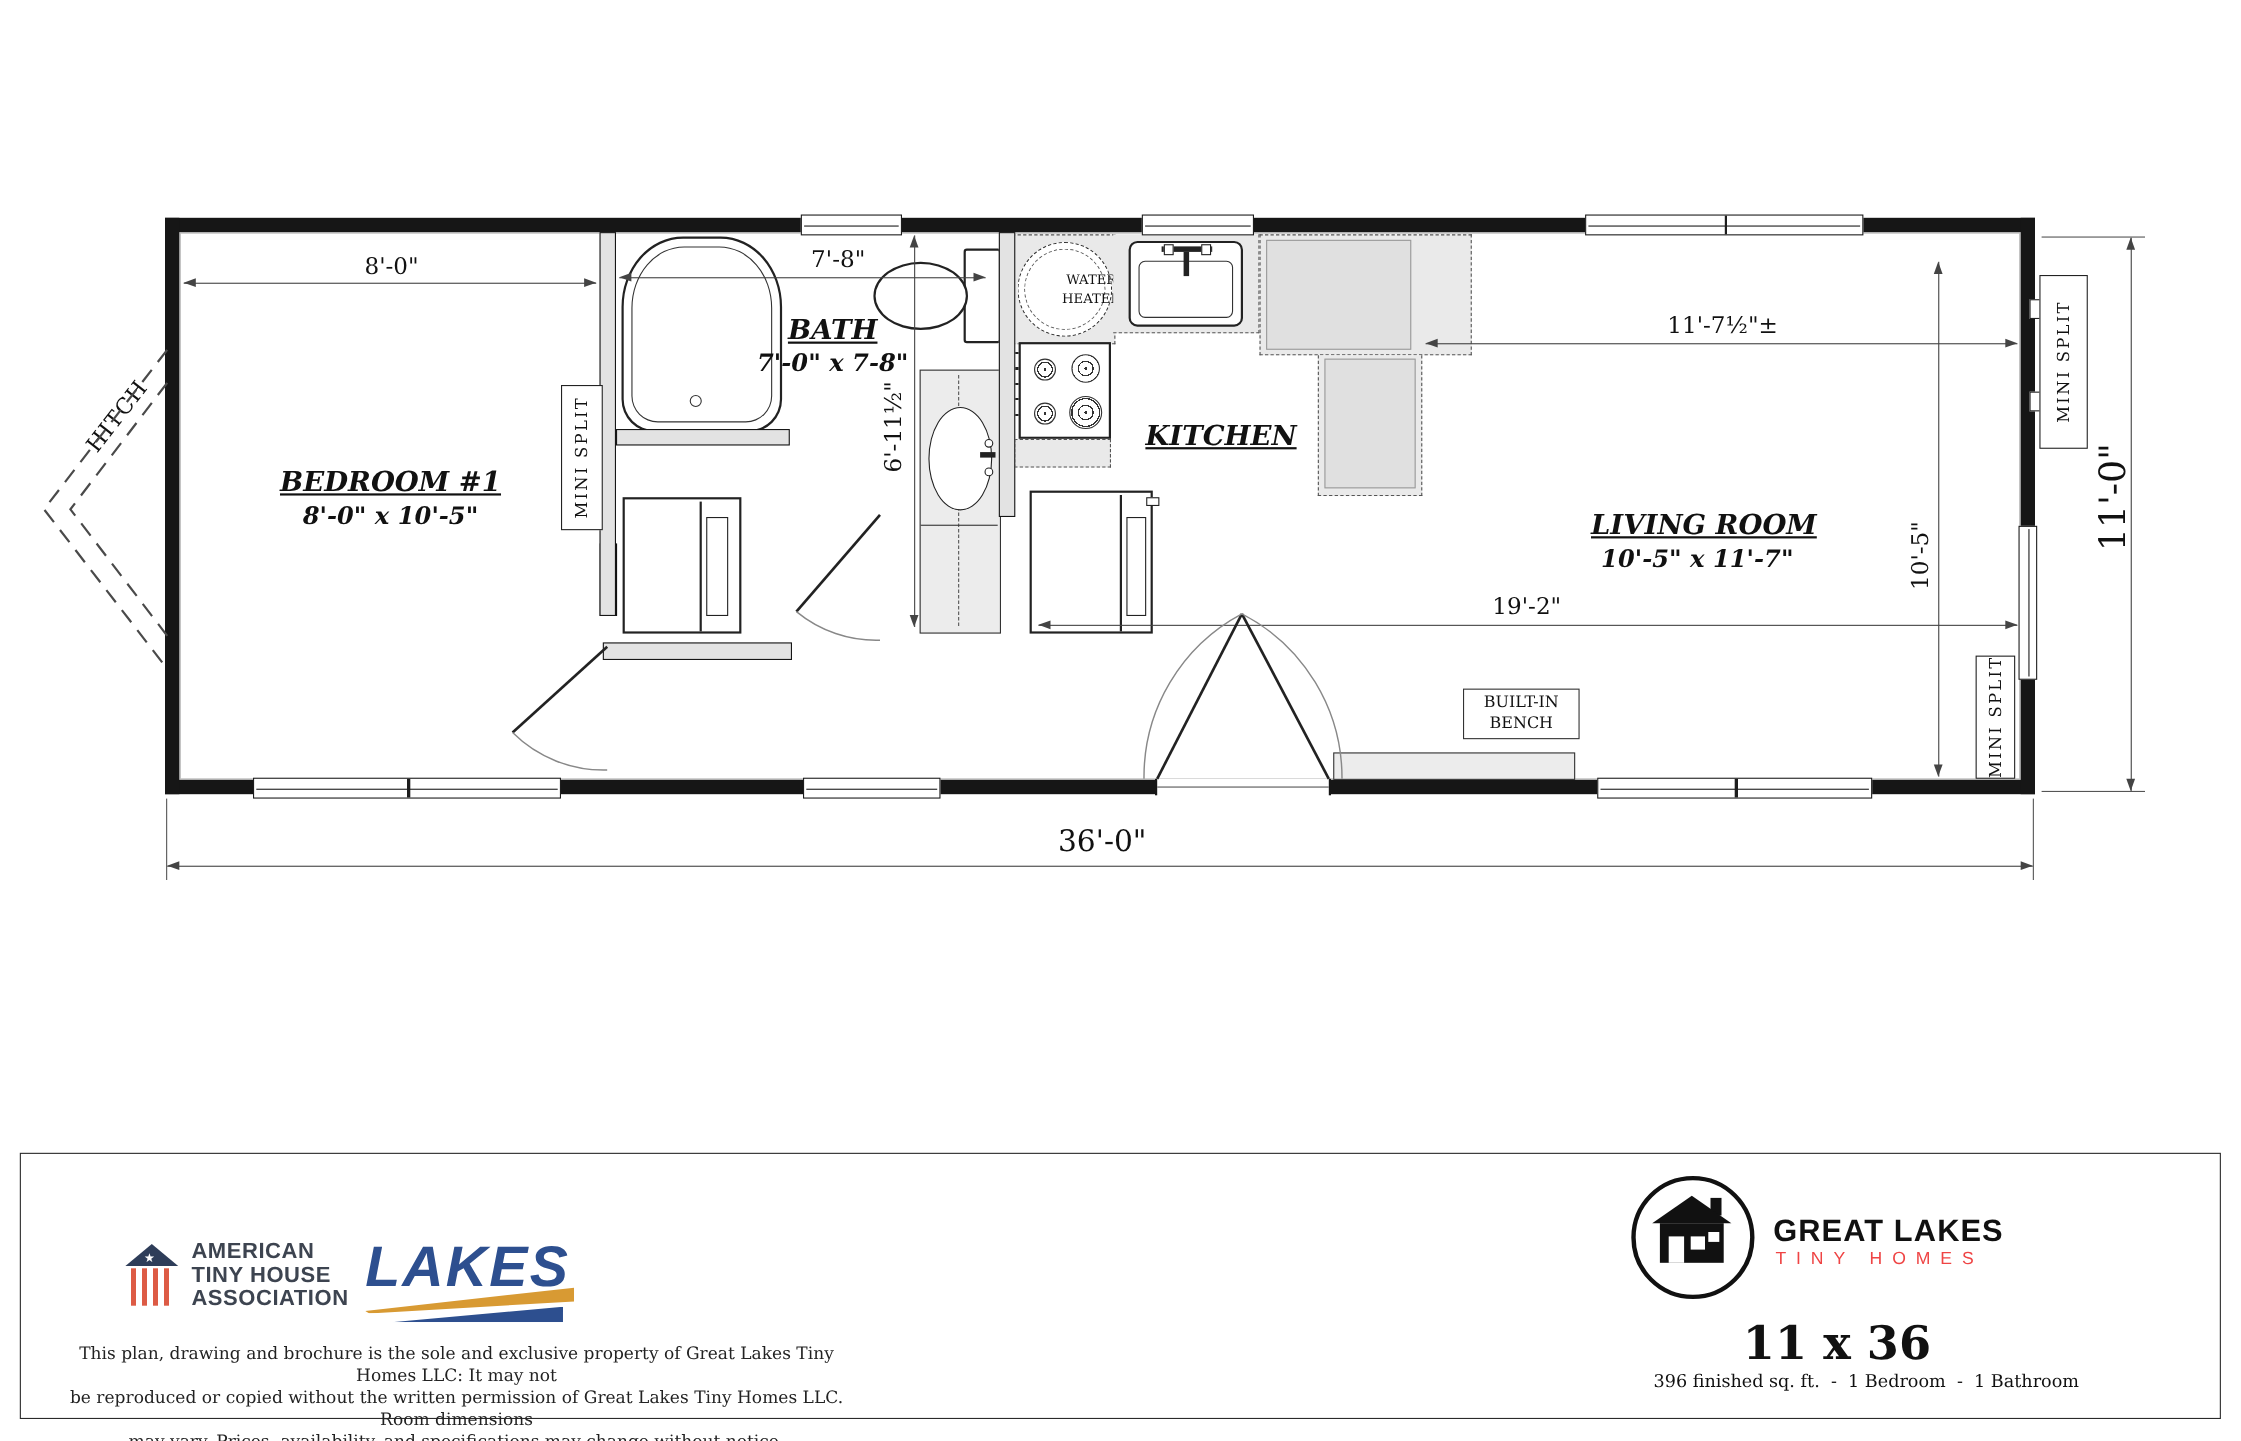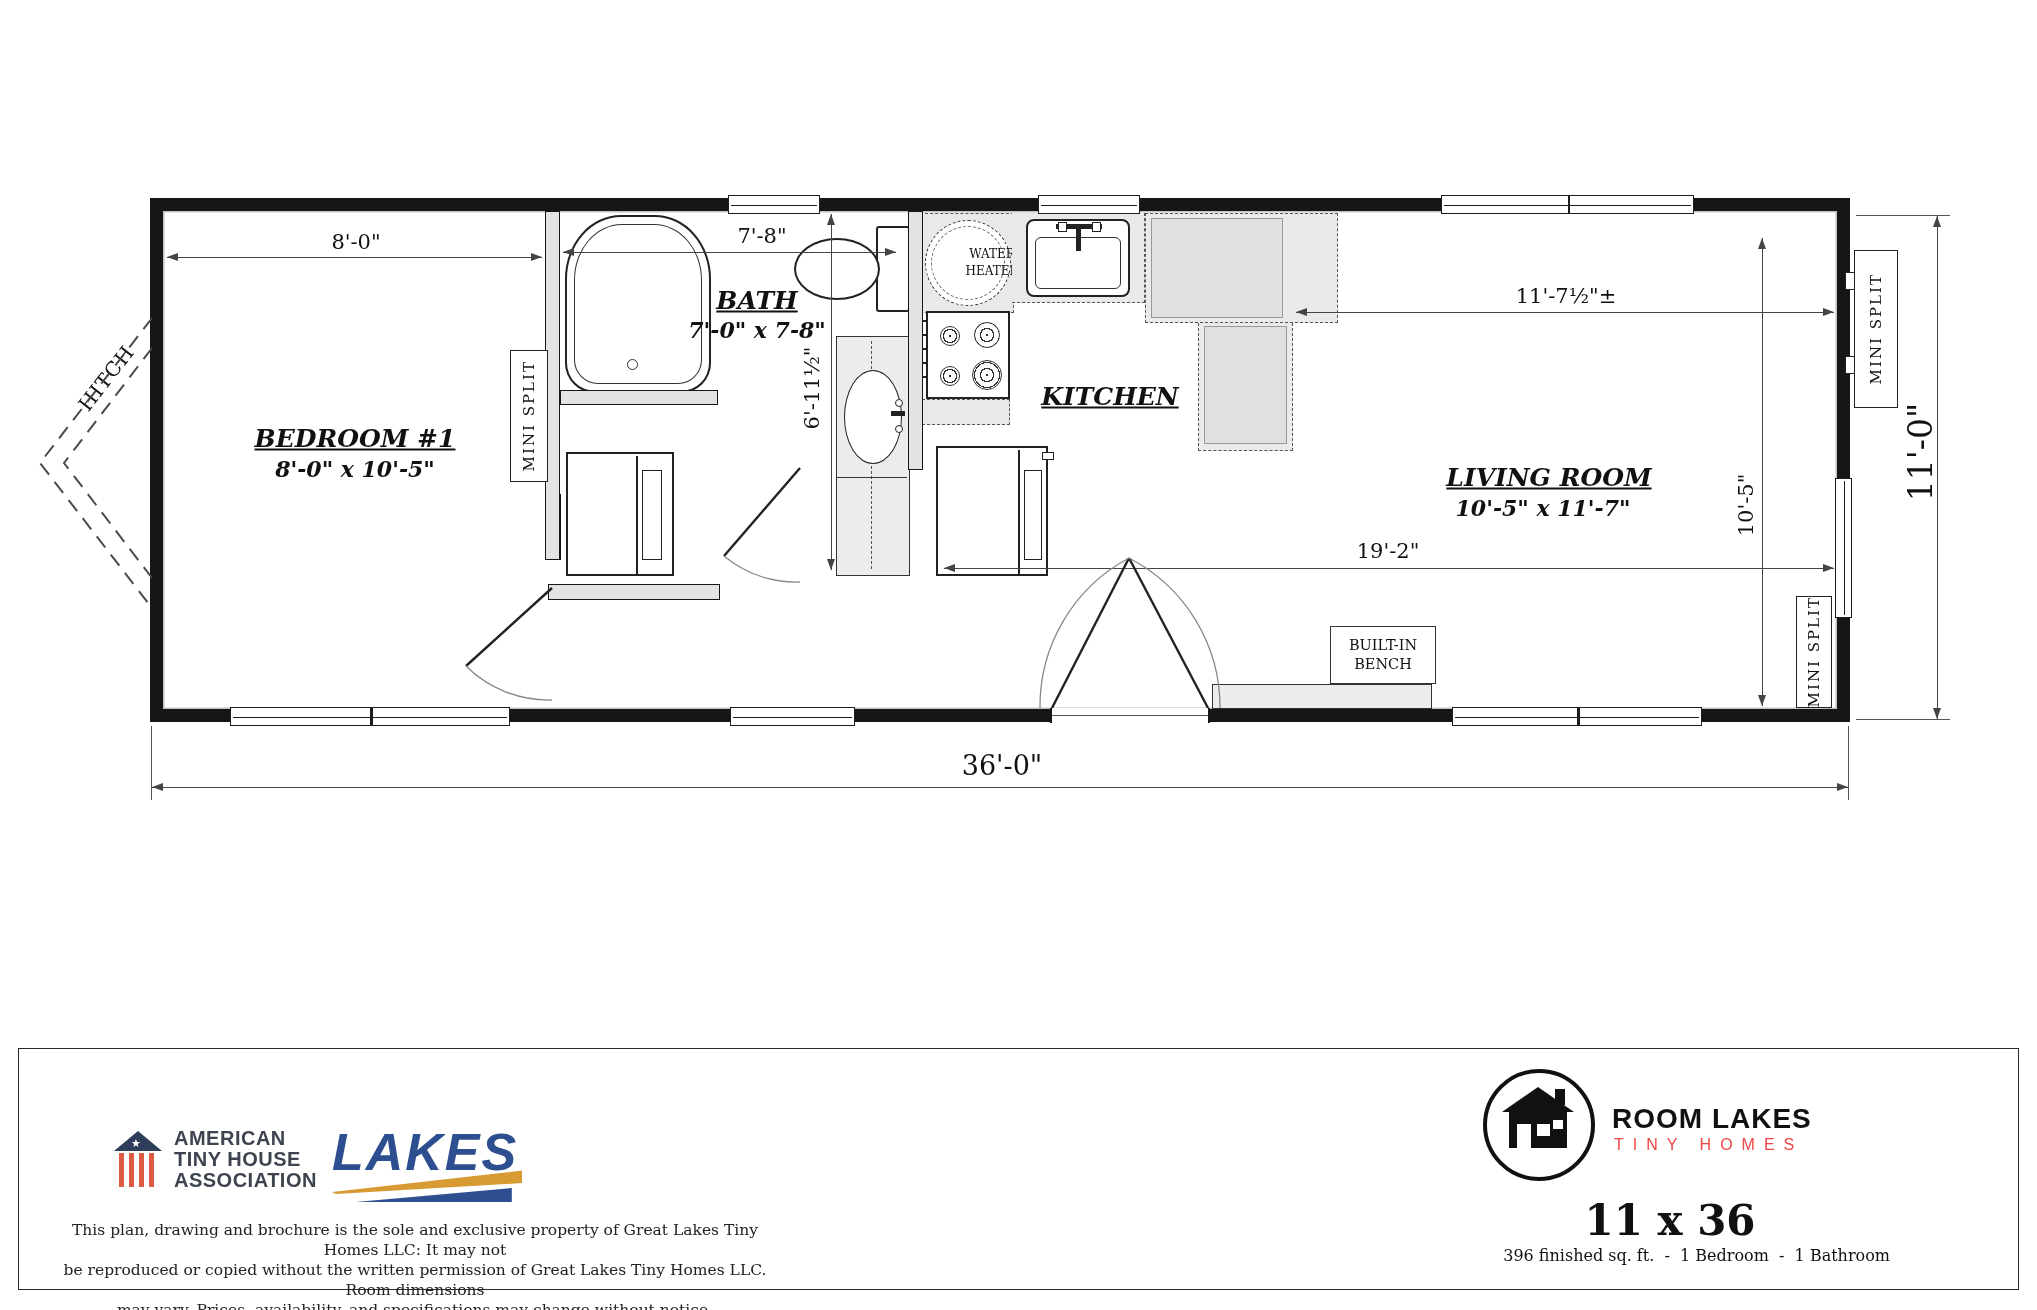--- a/index.html
+++ b/index.html
@@ -131,21 +131,21 @@
     <div class="abs" style="left:68px;top:2px;width:1.5px;height:118px;background:#222;"></div>
     <div class="abs" style="left:74px;top:16px;width:18px;height:88px;border:1.5px solid #222;"></div>
   </div>
   <div class="abs" style="left:545px;top:494px;width:16px;height:66px;background:#111;">
     <div class="abs" style="left:3.5px;top:6px;width:9px;height:9px;background:#fff;border-radius:50%;"></div>
     <div class="abs" style="left:3.5px;top:28px;width:9px;height:9px;background:#fff;border-radius:50%;"></div>
     <div class="abs" style="left:3.5px;top:50px;width:9px;height:9px;background:#fff;border-radius:50%;"></div>
   </div>
 
   <div class="gray" style="left:1212px;top:684px;width:220px;height:25px;background:#ececec;border:1.2px solid #333;"></div>
-  <div class="bench-label" style="left:1330px;top:626px;width:106px;height:58px;">
+  <div class="bench-label" style="left:1330px;top:626px;width:106px;height:46px;">
     <span>BUILT-IN</span>
     <span>BENCH</span>
   </div>
 
   <div class="iwall" style="left:545px;top:211px;width:15px;height:349px;"></div>
   <div class="iwall" style="left:560px;top:390px;width:158px;height:15px;"></div>
   <div class="iwall" style="left:548px;top:584px;width:172px;height:16px;"></div>
   <div class="iwall" style="left:908px;top:211px;width:15px;height:259px;"></div>
 
   <div class="wall" style="left:150px;top:198px;width:1700px;height:13px;"></div>
@@ -280,18 +280,18 @@
     <div>
       <div class="bh-chimney"></div>
       <div class="bh-roof"></div>
       <div class="bh-body">
           <div class="bh-door"></div>
           <div class="bh-w1"></div>
           <div class="bh-w2"></div>
         </div>
     </div>
   </div>
-  <div class="brand-name1 sans" style="left:1612px;top:1103px;">ROOM LAKES</div>
+  <div class="brand-name1 sans" style="left:1612px;top:1103px;">GREAT LAKES</div>
   <div class="brand-name2 sans" style="left:1614px;top:1136px;">TINY HOMES</div>
   <div class="model" style="left:1520px;top:1196px;width:300px;">11 x 36</div>
   <div class="specs" style="left:1440px;top:1246px;width:450px;">396 finished sq. ft.  -  1 Bedroom  -  1 Bathroom</div>
 
 </div>
 
 </body></html>

